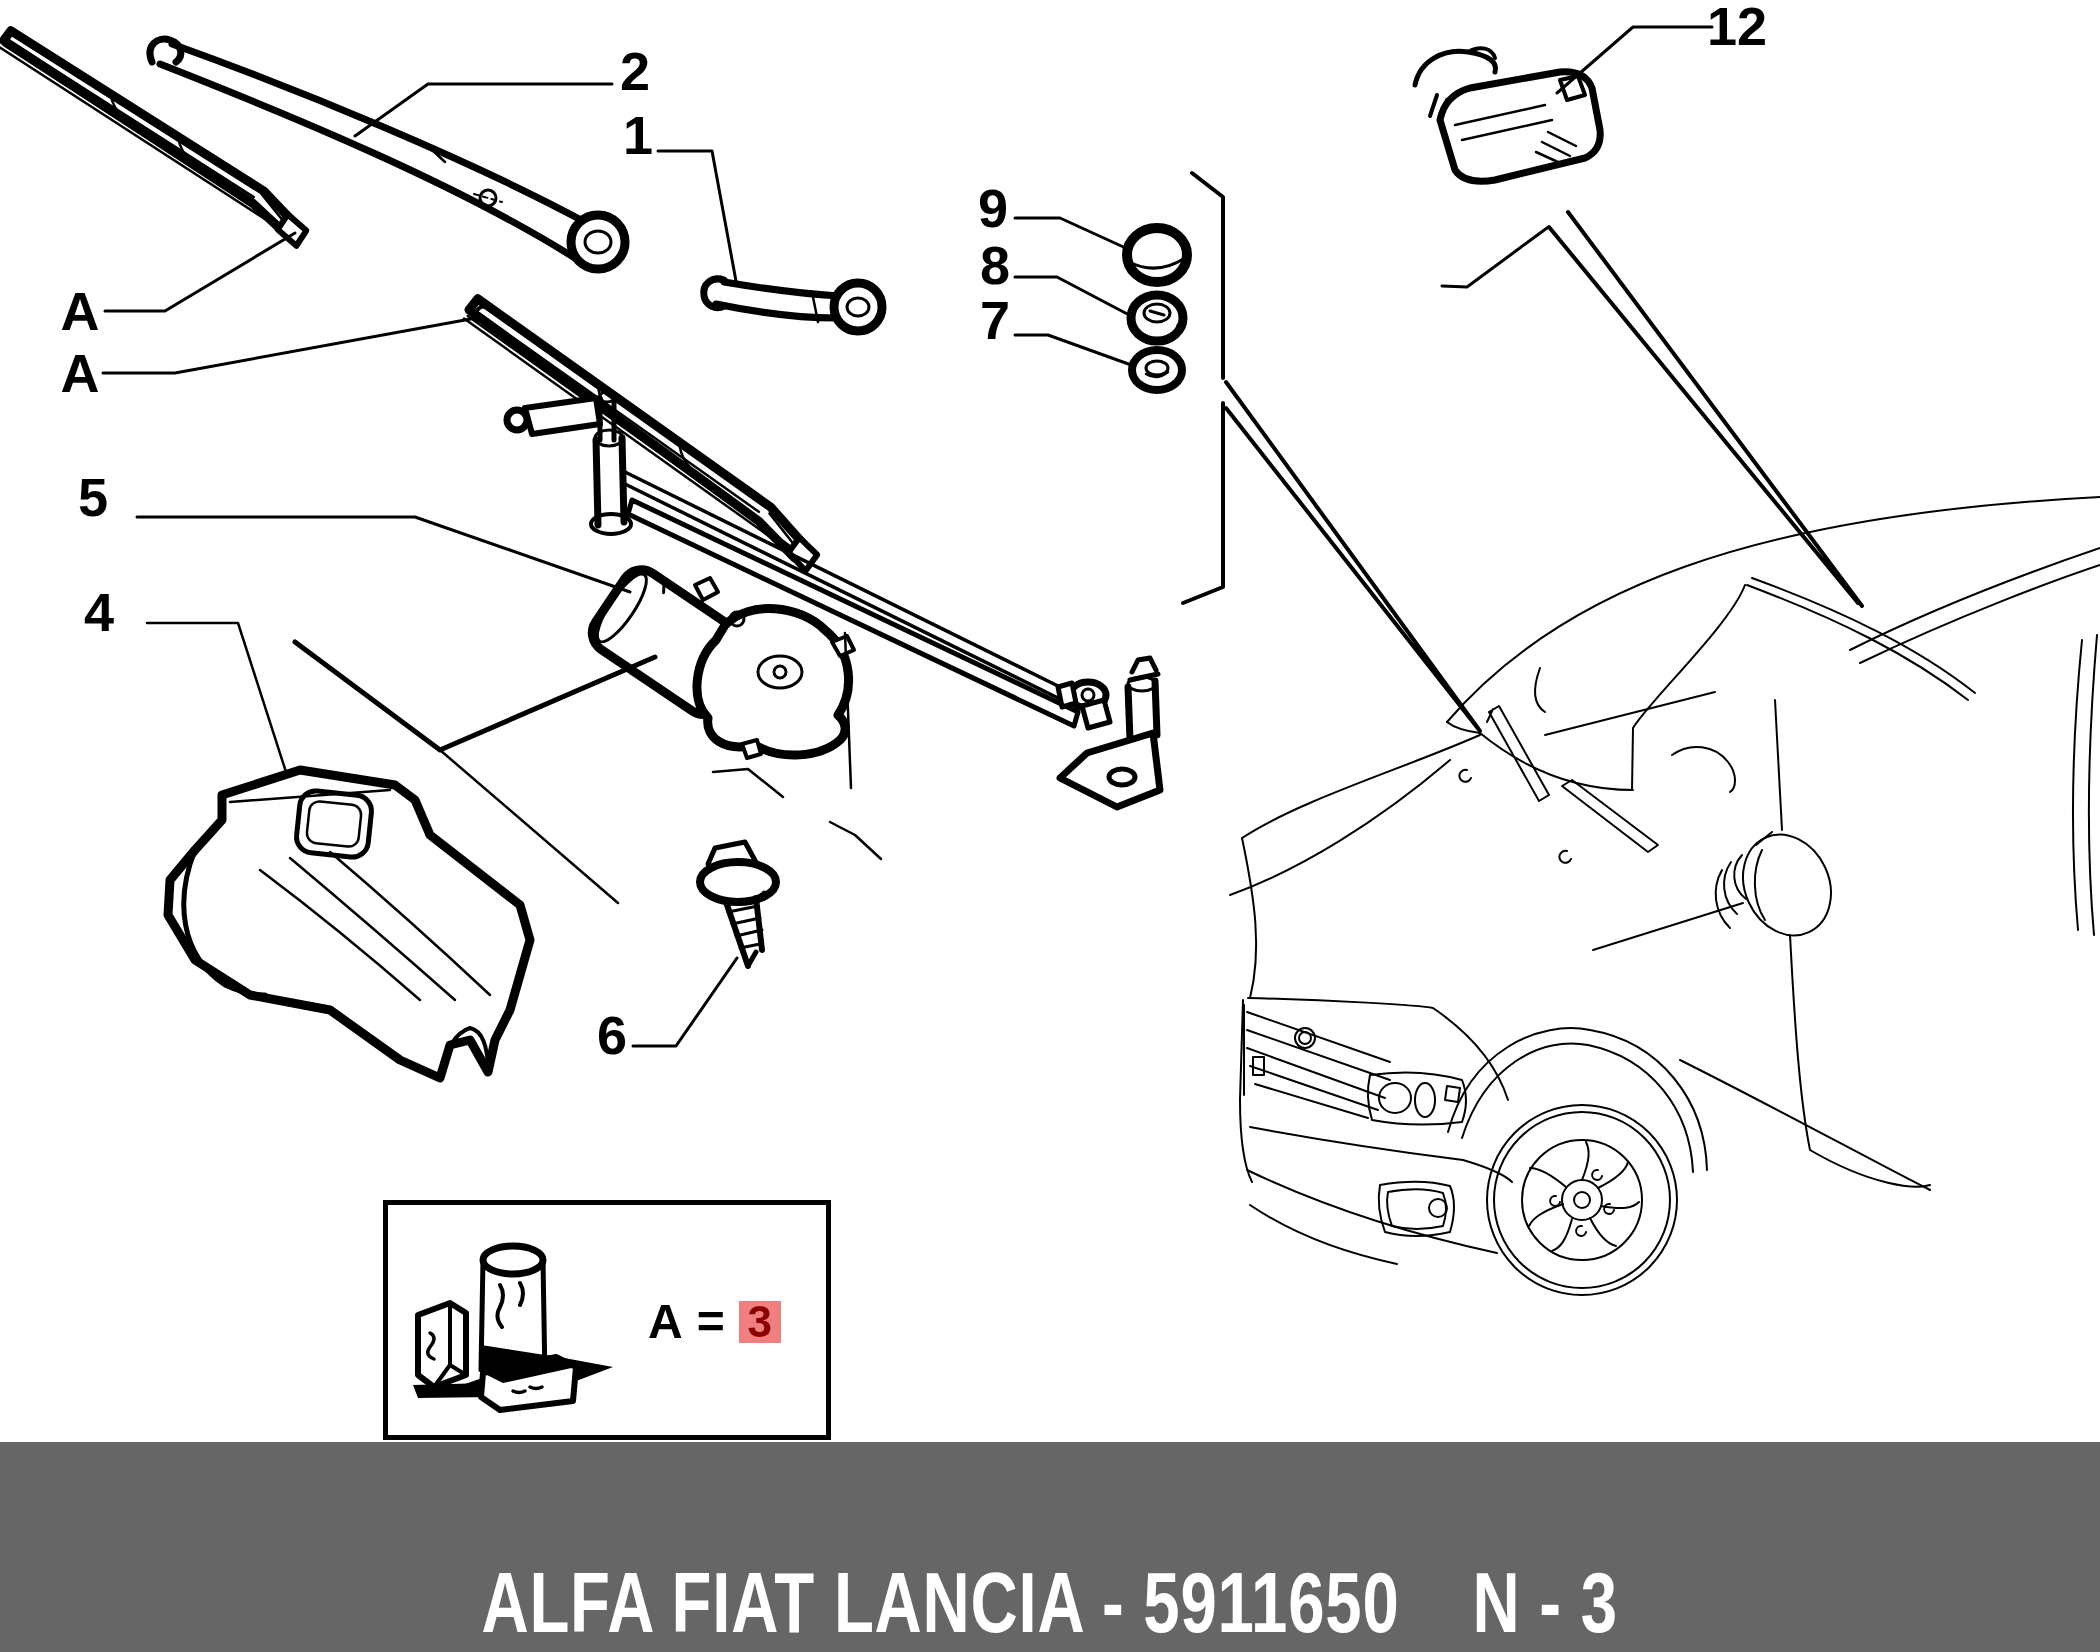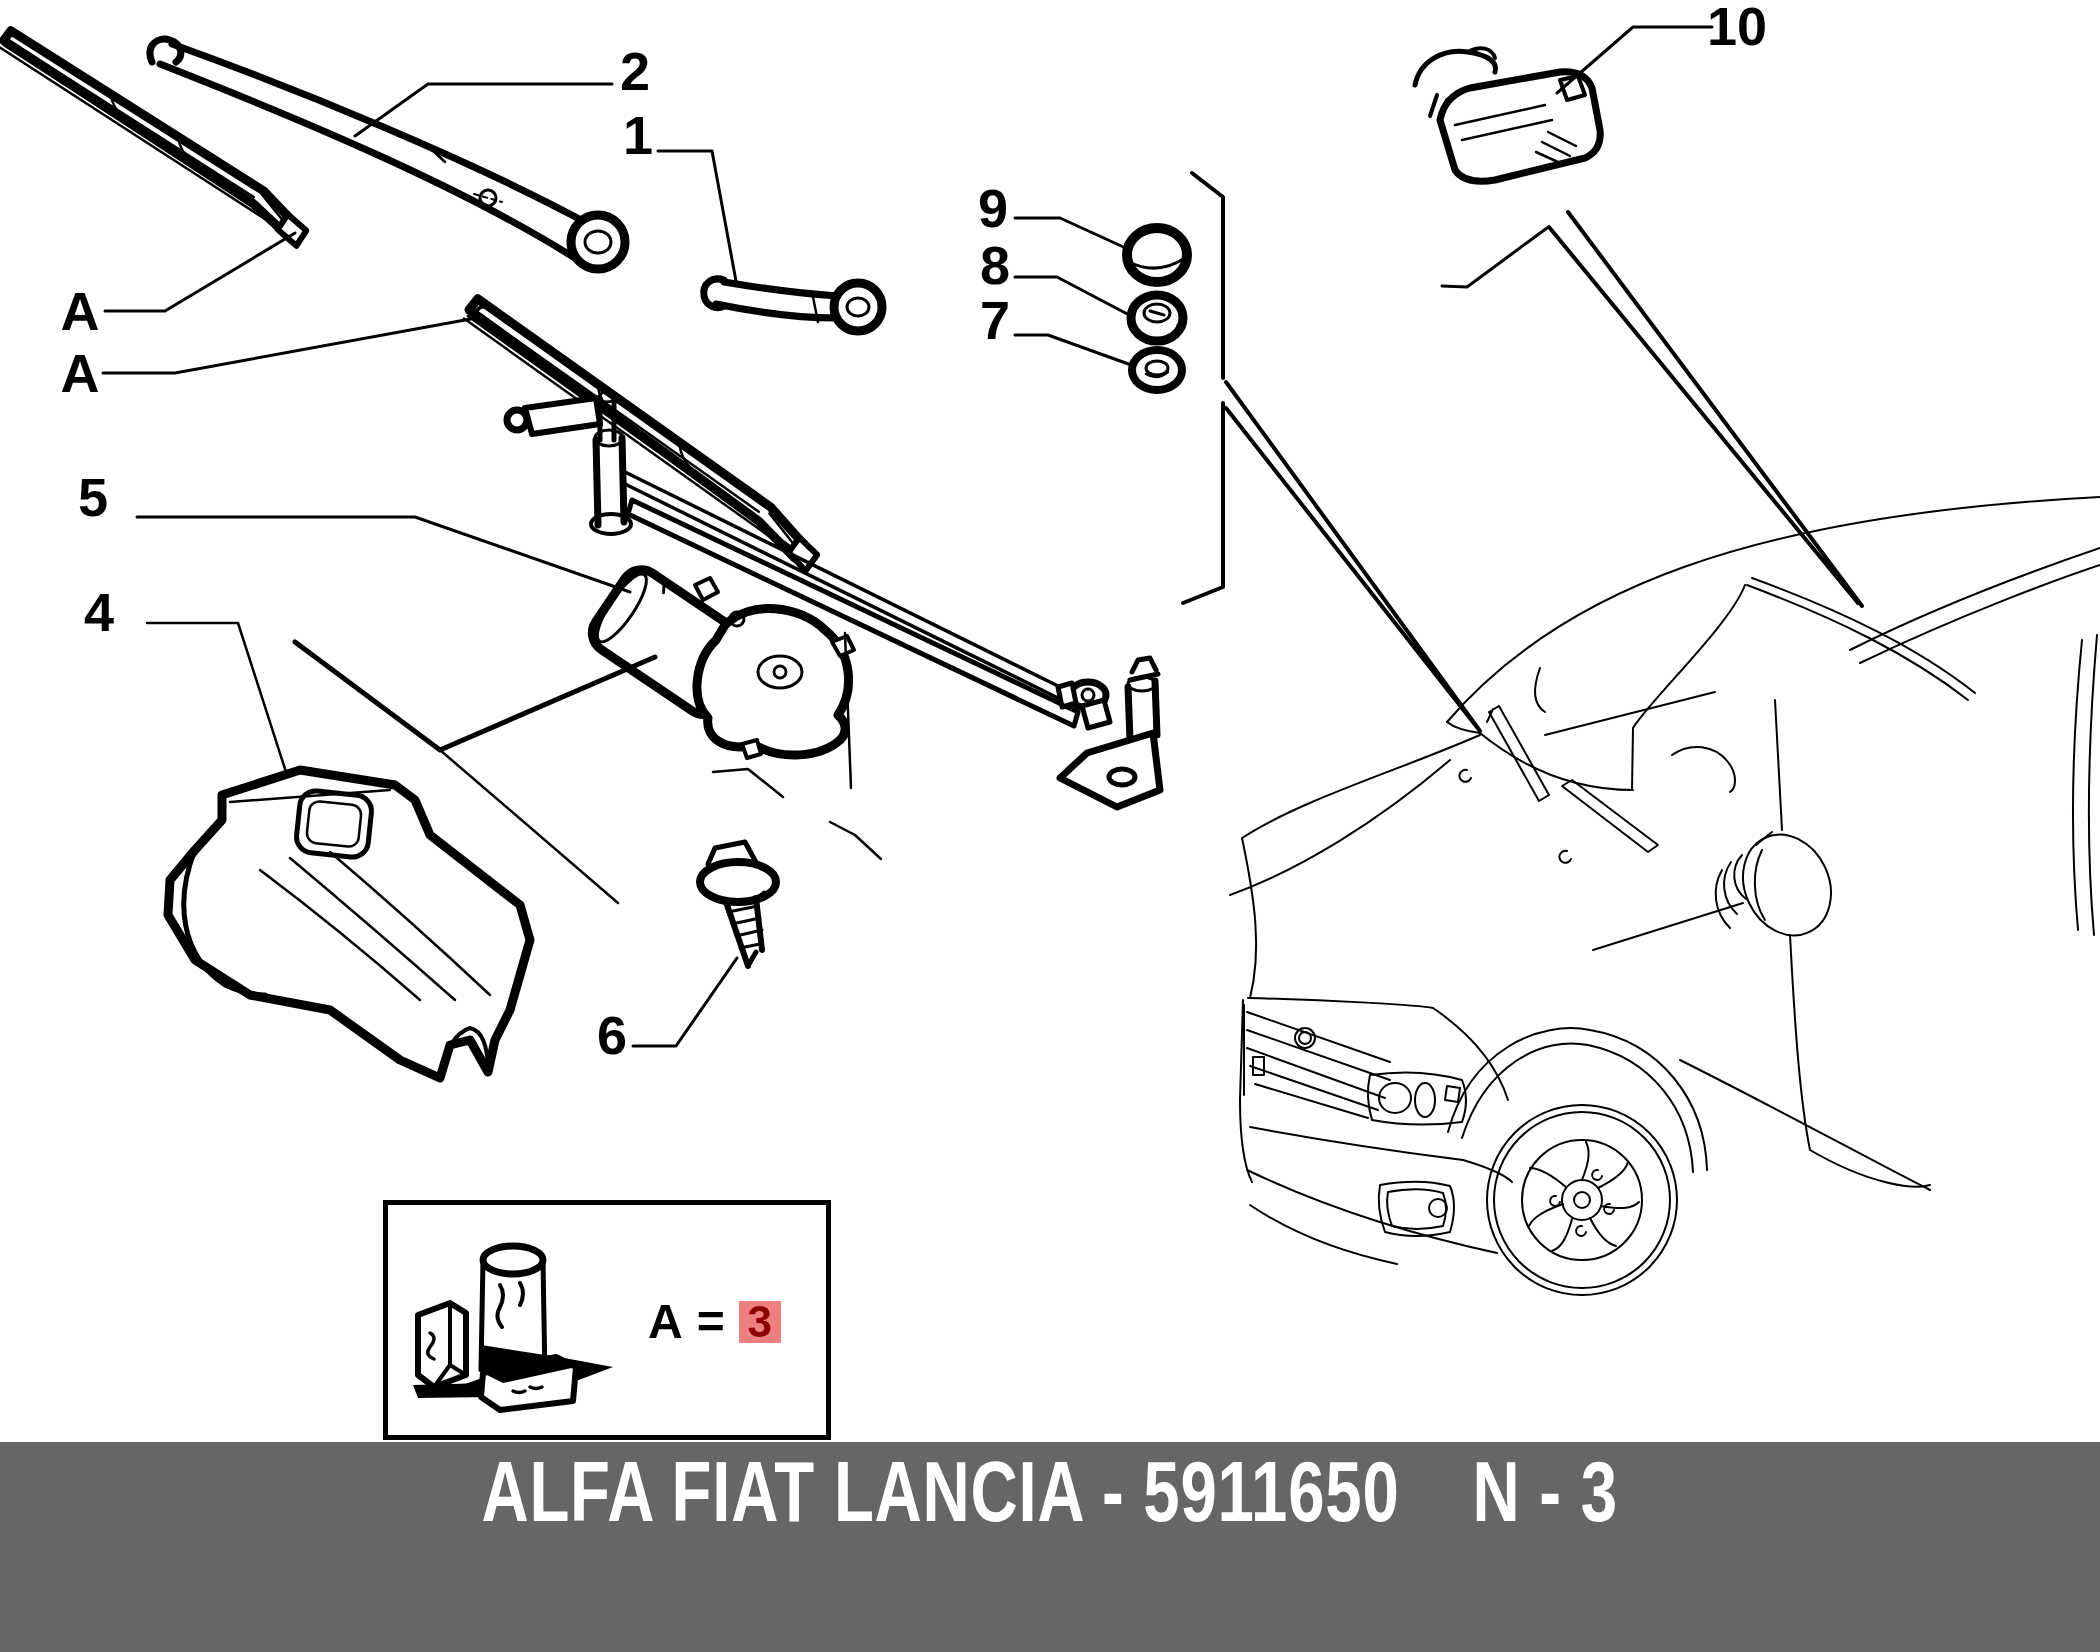--- a/index.html
+++ b/index.html
@@ -10,21 +10,21 @@
   .callout{position:absolute;transform:translate(-50%,-50%);
            font-weight:700;color:#000;font-size:54px;line-height:1;
            font-family:"Liberation Sans","DejaVu Sans",sans-serif;}
   #legend-box{position:absolute;left:383px;top:1200px;width:448px;height:240px;
               border:5px solid #000;background:#fff;box-sizing:border-box;}
   #legend-formula{position:absolute;left:648px;top:1294px;display:flex;
                   align-items:center;gap:14px;font-weight:700;font-size:48px;}
   #legend-value{display:inline-flex;align-items:center;justify-content:center;
                 width:42px;height:42px;font-size:44px;}
   #footer-bar{position:absolute;left:0;top:1442px;width:2100px;height:210px;
-              display:flex;align-items:flex-start;justify-content:center;}
+              display:flex;align-items:flex-end;justify-content:center;}
   #footer-text{white-space:nowrap;font-weight:700;font-size:86px;
                letter-spacing:1px;transform:scaleX(0.76);}
   #footer-text .gap{margin-left:96px;}
 </style>
 </head>
 <body style="background: rgb(255, 255, 255);">
 
 <div id="stage">
 
   <svg width="2100" height="1652" viewBox="0 0 2100 1652" fill="none" stroke="#000" stroke-linecap="round" stroke-linejoin="round">
@@ -246,21 +246,21 @@
       <path d="M1598,1170 a5,5 0 1 0 4,6 M1610,1204 a5,5 0 1 0 4,6 M1582,1226 a5,5 0 1 0 4,6 M1556,1196 a5,5 0 1 0 4,6"></path>
       <path d="M1680,1060 C1780,1110 1880,1165 1930,1190"></path>
     </g>
   </svg>
 
   <div class="callout" style="left:635px;top:71px">2</div>
   <div class="callout" style="left:638px;top:135px">1</div>
   <div class="callout" style="left:993px;top:208px">9</div>
   <div class="callout" style="left:995px;top:265px">8</div>
   <div class="callout" style="left:995px;top:320px">7</div>
-  <div class="callout" style="left:1737px;top:26px">10</div>
+  <div class="callout" style="left:1737px;top:26px">12</div>
   <div class="callout" style="left:80px;top:311px">A</div>
   <div class="callout" style="left:80px;top:373px">A</div>
   <div class="callout" style="left:93px;top:497px">5</div>
   <div class="callout" style="left:99px;top:612px">4</div>
   <div class="callout" style="left:612px;top:1035px">6</div>
 
   <div id="legend-box">
     <svg width="260" height="230" viewBox="0 0 260 230" fill="none" stroke="#000" stroke-linecap="round" stroke-linejoin="round">
 
       <path d="M60,185 L160,150 L225,162 L125,200 Z" fill="#000" stroke="none"></path>

